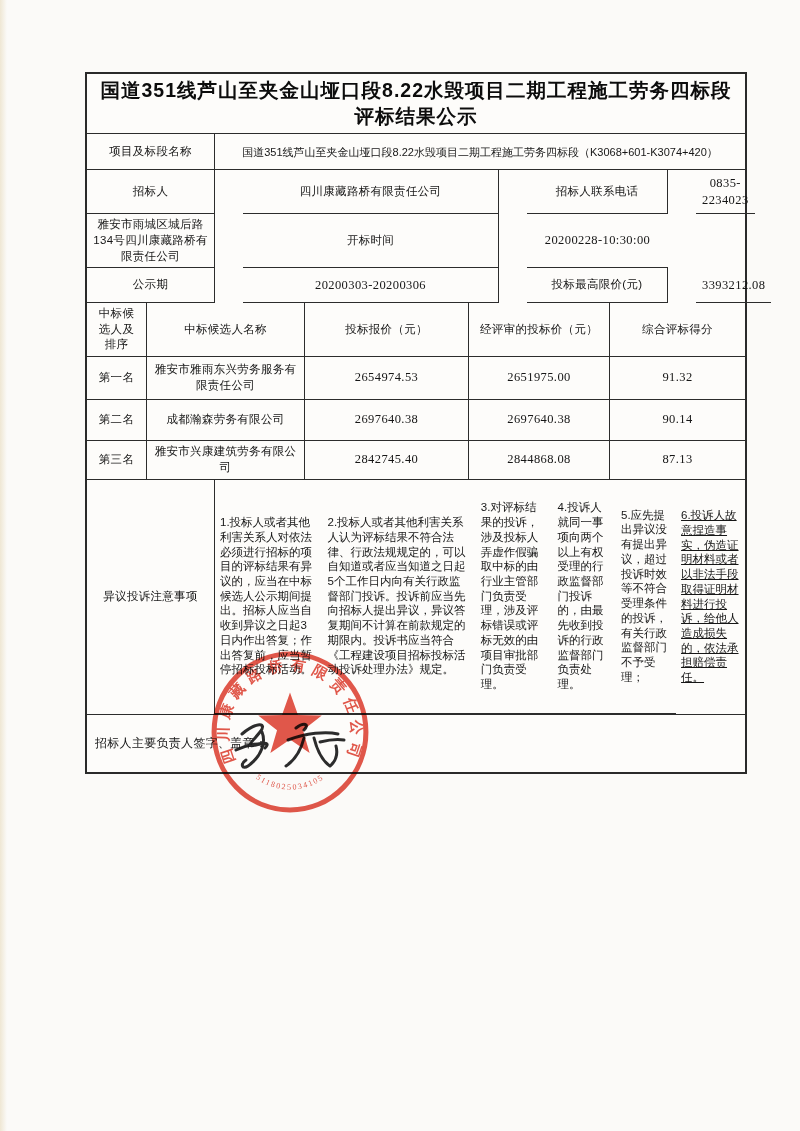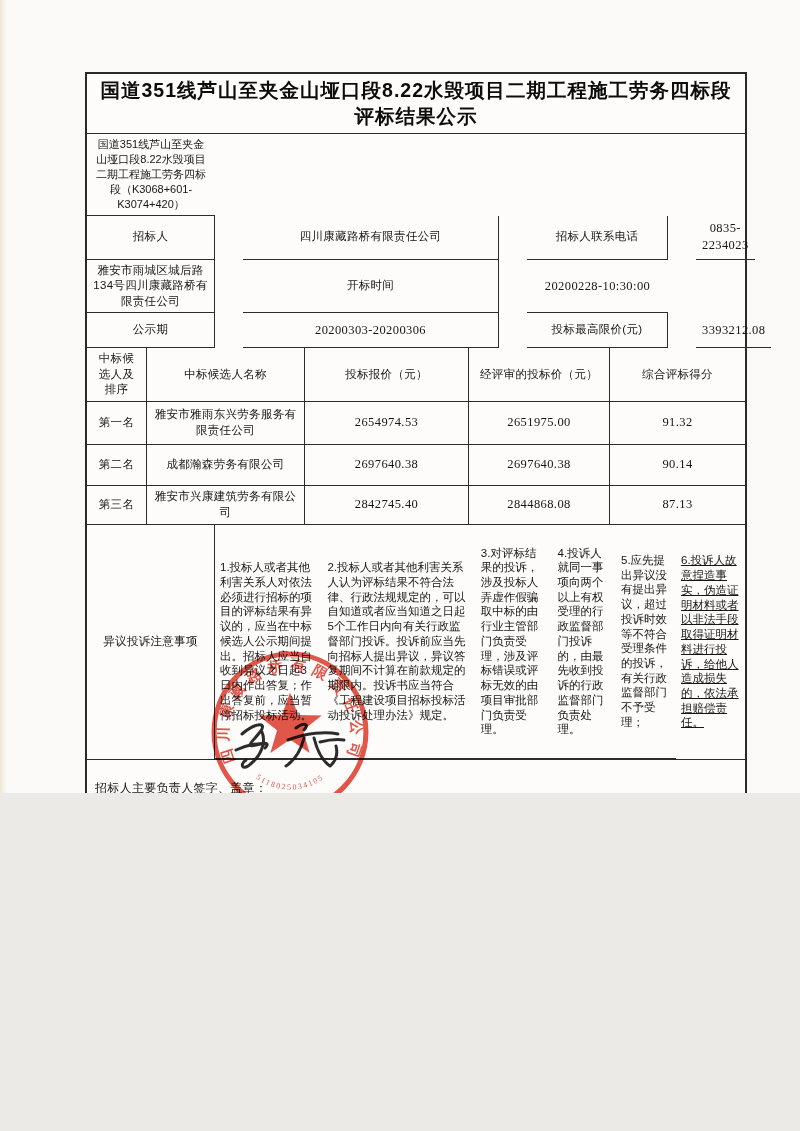--- a/index.html
+++ b/index.html
@@ -3,21 +3,21 @@
 <meta charset="utf-8">
 <style>
   html,body{margin:0;padding:0;}
   body{
     width:800px;height:1131px;
     background:#eceae6;
     font-family:"Liberation Sans","DejaVu Sans",sans-serif;
     -webkit-font-smoothing:antialiased;
   }
   .sheet{
-    position:relative;width:800px;height:793px;
+    position:relative;width:800px;height:1131px;
     background:#fbfaf8;overflow:hidden;
   }
   .sheet::before{ 
     content:"";position:absolute;left:0;top:0;bottom:0;width:7px;
     background:linear-gradient(90deg,#efe7d4,rgba(255,255,255,0));
     pointer-events:none;
   }
   .doc{
     position:absolute;left:85px;top:72px;width:662px;
     border:2.5px solid #2a2a2a;background:#fdfcfa;
@@ -79,20 +79,21 @@
   <div class="doc">
 
     <div class="r cols-1">
       <div class="c title-cell">
         <div>国道351线芦山至夹金山垭口段8.22水毁项目二期工程施工劳务四标段</div>
         <div>评标结果公示</div>
       </div>
     </div>
 
     <div class="r cols-2">
+      <div class="c h38">项目及标段名称</div>
       <div class="c h38 fs11">国道351线芦山至夹金山垭口段8.22水毁项目二期工程施工劳务四标段（K3068+601-K3074+420）</div>
     </div>
 
     <div class="r cols-4">
       <div class="c h46">招标人</div>
       <div class="c h46">四川康藏路桥有限责任公司</div>
       <div class="c h46">招标人联系电话</div>
       <div class="c h46 num">0835-2234023</div>
     </div>
 

